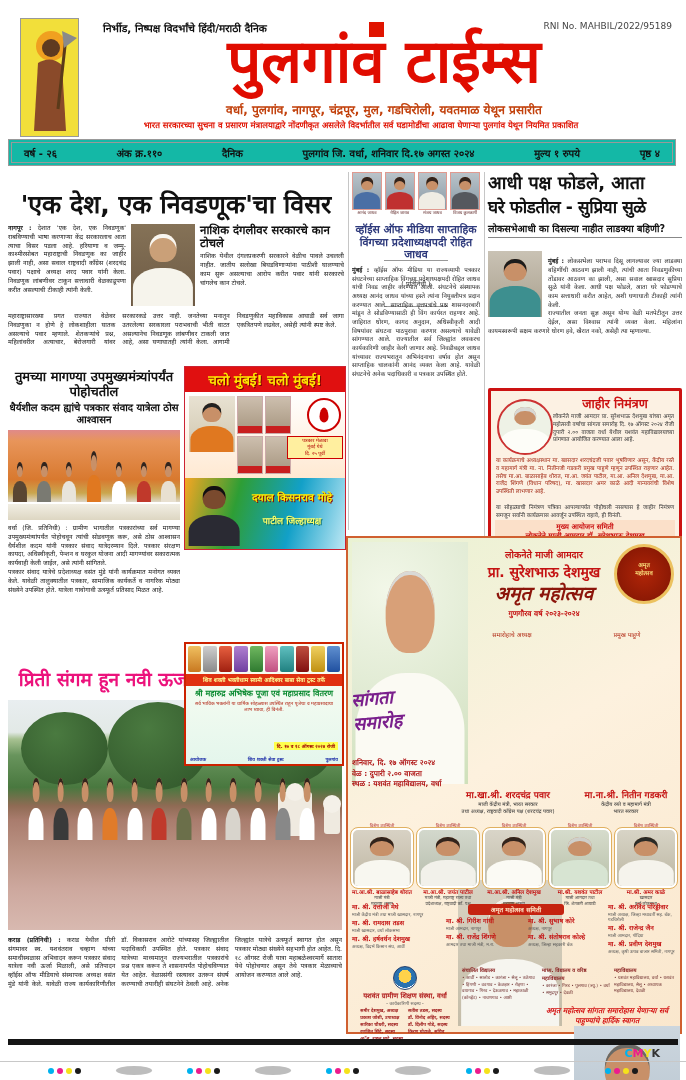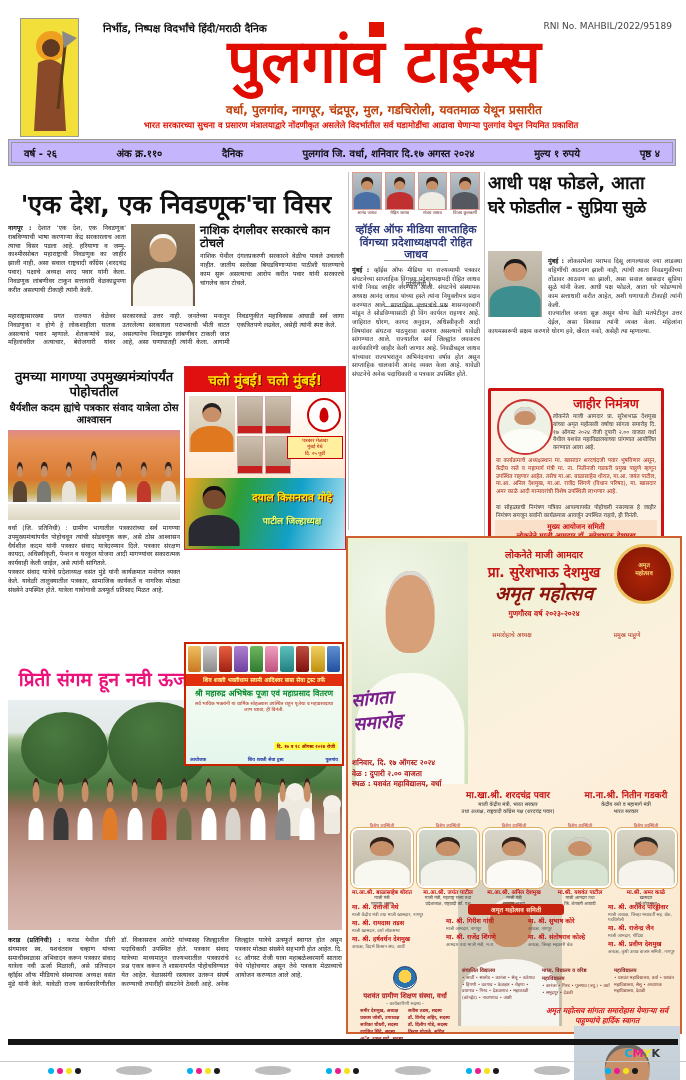--- a/index.html
+++ b/index.html
@@ -12,21 +12,21 @@
   .ctr{text-align:center}
   
   .fig{position:relative;overflow:hidden;background:linear-gradient(180deg,#8d8070,#6d6052)}
   .fig::before{content:"";position:absolute;left:50%;transform:translateX(-50%);top:12%;
     width:42%;height:34%;background:var(--skin,#c89068);border-radius:48% 48% 42% 42%;
     box-shadow:inset 0 4px 0 var(--hair,#32241c)}
   .fig::after{content:"";position:absolute;left:50%;transform:translateX(-50%);bottom:-6%;
     width:94%;height:52%;background:var(--shirt,#f3f2ec);border-radius:46% 46% 0 0}
   .round{border-radius:50%}
   
-  .dl-out{border:1px solid #999;padding:2px;background:#c4b5fd}
+  .dl-out{border:1px solid #999;padding:2px;background:#14b8a6}
   .dl-in{border:1px solid #999;height:100%;display:flex;align-items:center;
          justify-content:space-between;padding:0 12px;font-size:10px;font-weight:bold;box-sizing:border-box}
   .vrule{border-left:1px solid #c6c6c6}
   
   .v-card{flex:1}
   .v-photo{height:36px;border:1px solid #e09a90}
   .v-cap{font-size:4.2px;text-align:center;color:#5a2020;line-height:1.3}
   
   .mp{border:1px solid #c23}
   .mp-head{height:25px;background:#e01010;display:flex;align-items:center;justify-content:center;
@@ -208,27 +208,28 @@
   </div>
   <div class="abs ctr" style="left:352px;top:224px;width:128px;font-size:10.8px;font-weight:800;line-height:1.18;color:#2e3a7c">व्हॉईस ऑफ मीडिया साप्ताहिक विंगच्या प्रदेशाध्यक्षपदी रोहित जाधव</div>
   <div class="abs ctr" style="left:384px;top:260px;width:64px;font-size:6.5px;color:#333;border-top:1px solid #999;border-bottom:1px solid #999;padding:18px 0">( प्रतिनिधी )</div>
   <div class="abs tiny" style="left:352px;top:266px;width:128px;height:262px;font-size:6.2px">
     <b>मुंबई : </b>
     <span>व्हॉईस ऑफ मीडिया या राज्यव्यापी पत्रकार संघटनेच्या साप्ताहिक विंगच्या प्रदेशाध्यक्षपदी रोहित जाधव यांची निवड जाहीर करण्यात आली. संघटनेचे संस्थापक अध्यक्ष आनंद जाधव यांच्या हस्ते त्यांना नियुक्तीपत्र प्रदान करण्यात आले. साप्ताहिक वृत्तपत्रांचे प्रश्न शासनदरबारी मांडून ते सोडविण्यासाठी ही विंग कार्यरत राहणार आहे. जाहिरात धोरण, कागद अनुदान, अधिस्वीकृती आदी विषयांवर संघटना पाठपुरावा करणार असल्याचे यावेळी सांगण्यात आले. राज्यातील सर्व जिल्ह्यांत लवकरच कार्यकारिणी जाहीर केली जाणार आहे. निवडीबद्दल जाधव यांच्यावर राज्यभरातून अभिनंदनाचा वर्षाव होत असून साप्ताहिक चालकांनी आनंद व्यक्त केला आहे. यावेळी संघटनेचे अनेक पदाधिकारी व पत्रकार उपस्थित होते.</span>
   </div>
 
   <div class="abs nowrap" style="left:488px;top:170px;width:194px;font-size:18px;font-weight:900">आधी पक्ष फोडले, आता</div>
   <div class="abs nowrap" style="left:488px;top:195px;width:194px;font-size:17px;font-weight:900;letter-spacing:-0.4px">घरे फोडतील - सुप्रिया सुळे</div>
+  <div class="abs nowrap" style="left:488px;top:222px;width:194px;font-size:9.6px;font-weight:800;border-bottom:1px solid #888;padding-bottom:2px">लोकसभेआधी का दिसल्या नाहीत लाडक्या बहिणी?</div>
   <div class="abs tiny preline" style="left:488px;top:240px;width:194px;height:144px;font-size:6.2px">
     <span class="fig" style="float:left;width:54px;height:66px;margin:2px 6px 2px 0;--shirt:#3d8f8f;--hair:#1c1c1c;background:linear-gradient(#c9c2b4,#a89f8d)"></span>
     <b>मुंबई : </b><span>लोकसभेला पराभव दिसू लागल्यावर ज्या लाडक्या बहिणींची आठवण झाली नाही, त्यांची आता निवडणुकीच्या तोंडावर आठवण का झाली, असा सवाल खासदार सुप्रिया सुळे यांनी केला. आधी पक्ष फोडले, आता घरे फोडण्याचे काम सत्ताधारी करीत आहेत, अशी घणाघाती टीकाही त्यांनी केली.
 राज्यातील जनता सुज्ञ असून योग्य वेळी मतपेटीतून उत्तर देईल, असा विश्वास त्यांनी व्यक्त केला. महिलांना कायमस्वरूपी सक्षम करणारे धोरण हवे, खैरात नको, असेही त्या म्हणाल्या.</span>
   </div>
 
-  <div class="abs inv" style="left:488px;top:388px;width:176px;height:170px">
+  <div class="abs inv" style="left:488px;top:388px;width:194px;height:170px">
     <div class="abs ctr" style="left:64px;top:4px;right:4px;font-size:12.5px;font-weight:900;color:#cc1212">जाहीर निमंत्रण</div>
     <div class="abs fig round" style="left:6px;top:8px;width:52px;height:52px;--shirt:#fdfdf8;--hair:#d8d8d4;background:#eef2e6;border:2px solid #cc3333"></div>
     <div class="abs" style="left:62px;top:22px;right:5px;font-size:5.6px;line-height:1.4;color:#333;text-align:justify">लोकनेते माजी आमदार प्रा. सुरेशभाऊ देशमुख यांच्या अमृत महोत्सवी वर्षाचा सांगता समारोह दि. १७ ऑगस्ट २०२४ रोजी दुपारी २.०० वाजता वर्धा येथील यशवंत महाविद्यालयाच्या प्रांगणात आयोजित करण्यात आला आहे.</div>
     <div class="abs" style="left:5px;top:66px;right:5px;font-size:5.6px;line-height:1.4;color:#a02510;text-align:justify">या कार्यक्रमाचे अध्यक्षस्थान मा. खासदार शरदचंद्रजी पवार भूषविणार असून, केंद्रीय रस्ते व महामार्ग मंत्री मा. ना. नितीनजी गडकरी प्रमुख पाहुणे म्हणून उपस्थित राहणार आहेत. तसेच मा.आ. बाळासाहेब थोरात, मा.आ. जयंत पाटील, मा.आ. अनिल देशमुख, मा.आ. राजेंद्र शिंगणे (विधान परिषद), मा. खासदार अमर काळे आदी मान्यवरांची विशेष उपस्थिती लाभणार आहे.</div>
     <div class="abs" style="left:5px;top:113px;right:5px;font-size:5.6px;line-height:1.4;color:#333;text-align:justify">या सोहळ्याची निमंत्रण पत्रिका आपल्यापर्यंत पोहोचली नसल्यास हे जाहीर निमंत्रण समजून सर्वांनी कार्यक्रमास आवर्जून उपस्थित राहावे, ही विनंती.</div>
     <div class="abs ctr preline" style="left:4px;right:4px;bottom:3px;font-size:7.2px;font-weight:900;color:#cc1212;line-height:1.3;background:rgba(250,210,180,.55);padding:2px 0">मुख्य आयोजन समिती
 लोकनेते माजी आमदार डॉ. सुरेशभाऊ देशमुख
 अमृत महोत्सव समिती</div>
   </div>
 

